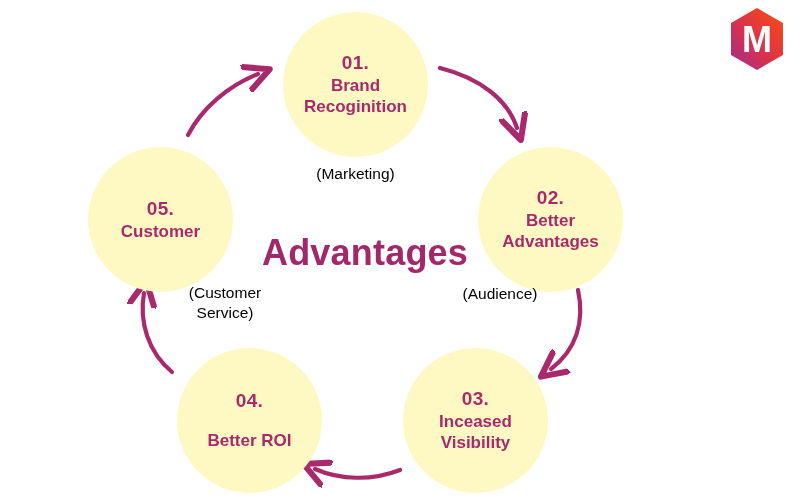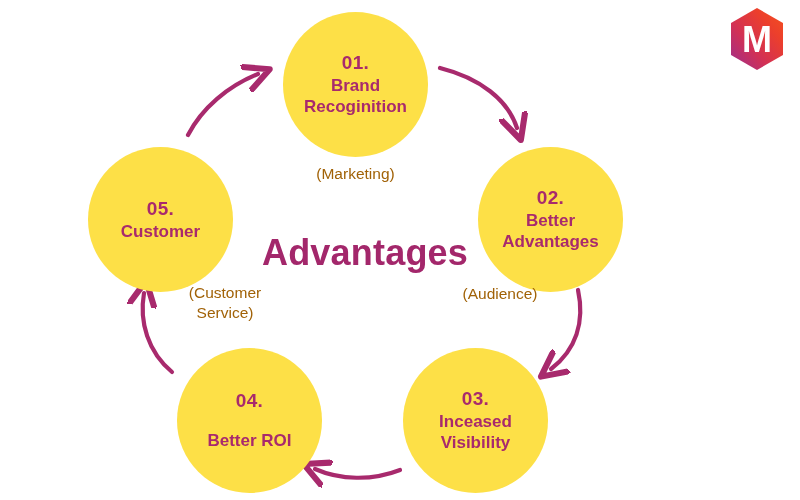--- a/index.html
+++ b/index.html
@@ -22,21 +22,21 @@
   .diagram-svg {
     position: absolute;
     left: 0;
     top: 0;
     width: 800px;
     height: 500px;
   }
   .node {
     position: absolute;
     border-radius: 50%;
-    background: #fde047;
+    background: #fef9c3;
     display: flex;
     flex-direction: column;
     align-items: center;
     justify-content: center;
     text-align: center;
     color: #a82a6d;
     line-height: 1.22;
   }
   .node-num {
     font-size: 19px;
@@ -44,21 +44,21 @@
     letter-spacing: 0.3px;
     margin-bottom: 2px;
   }
   .node-label {
     font-size: 17px;
     font-weight: bold;
     padding: 0 6px;
   }
   .caption {
     position: absolute;
-    color: #a16207;
+    color: #000000;
     font-size: 15.5px;
     text-align: center;
     line-height: 1.3;
     white-space: pre-line;
   }
   .center-title {
     position: absolute;
     color: #a3276b;
     font-size: 36px;
     font-weight: bold;

